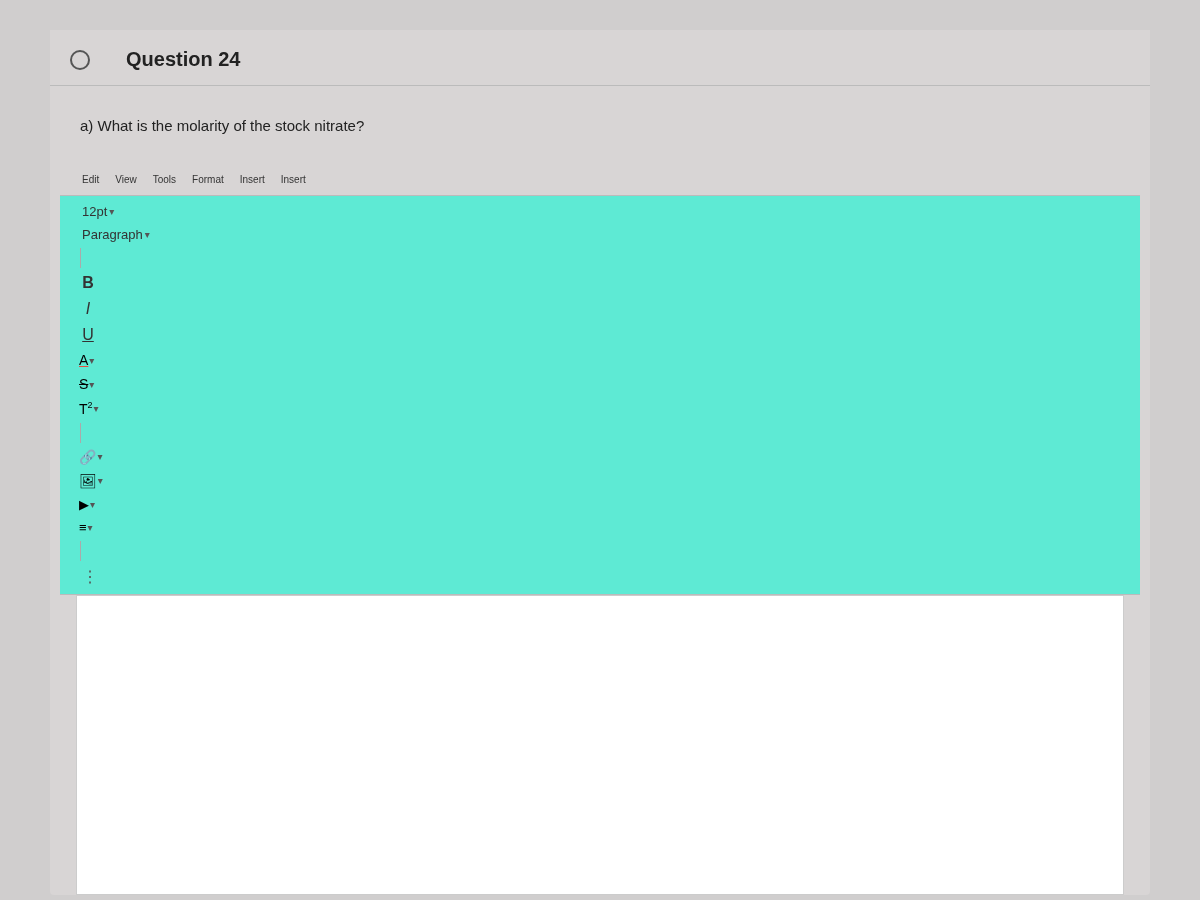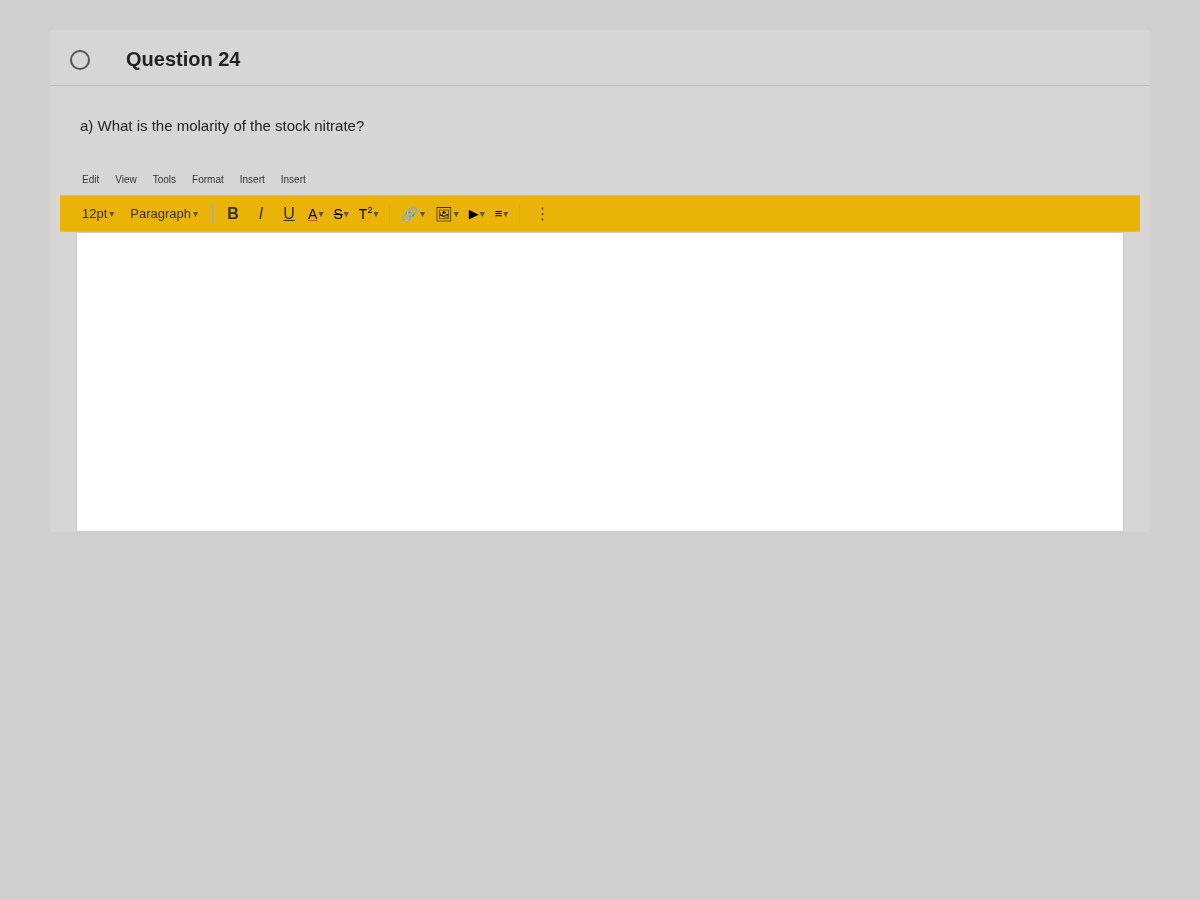--- a/index.html
+++ b/index.html
@@ -85,26 +85,27 @@
 
     .menu-item {
       padding: 2px 6px;
       cursor: pointer;
       color: #333;
       font-size: 10px;
     }
 
     .editor-toolbar {
       display: flex;
-      align-items: center;
+      align-items: flex-start;
       padding: 6px 16px 6px 16px;
       gap: 4px;
       border-top: 1px solid #bbb;
       border-bottom: 1px solid #bbb;
-      background: #eab308;
+      background: #5eead4;
+      flex-direction: column;
     }
 
     .toolbar-select {
       display: flex;
       align-items: center;
       gap: 2px;
       padding: 2px 6px;
       font-size: 13px;
       color: #333;
       cursor: pointer;

